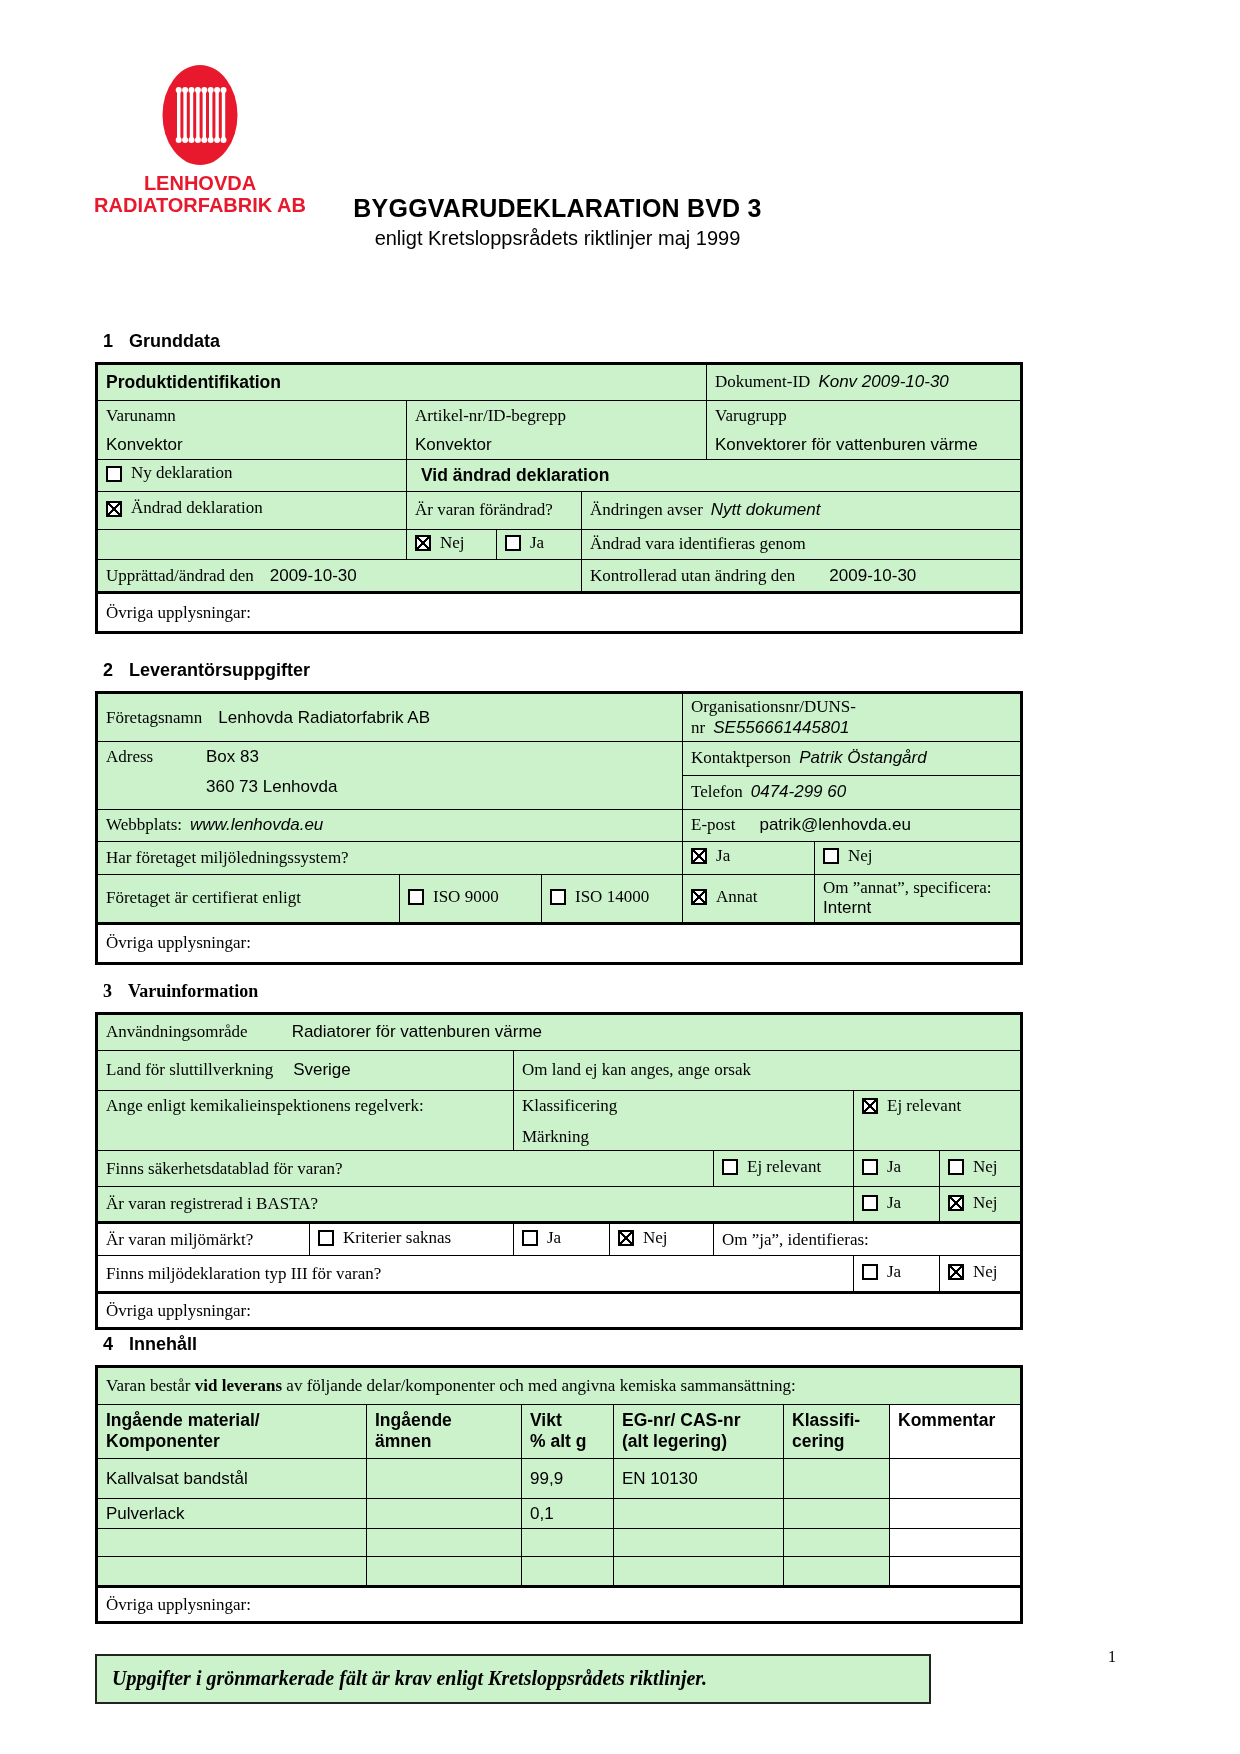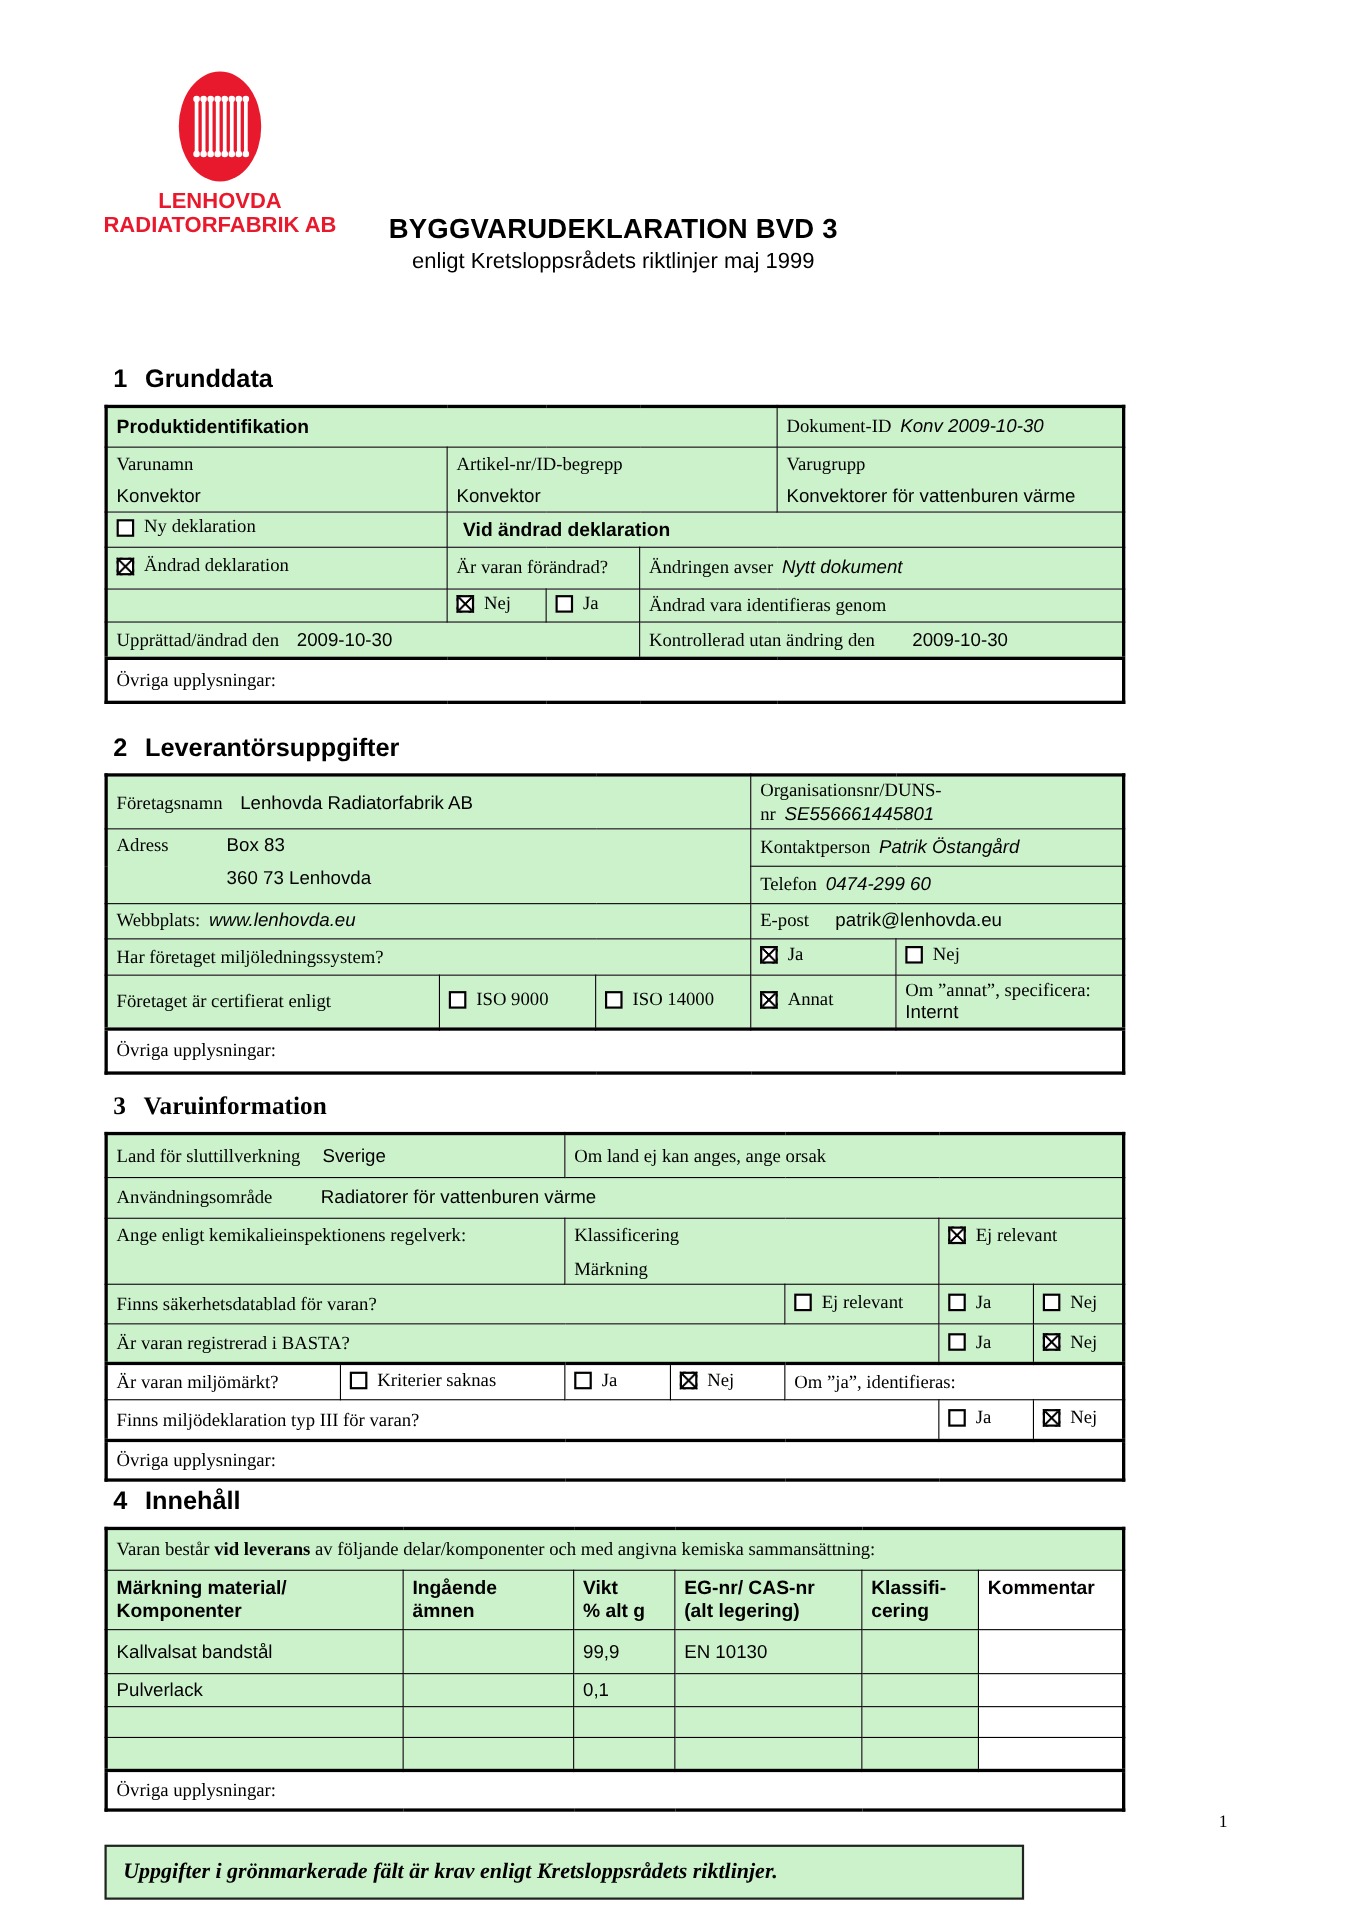--- a/index.html
+++ b/index.html
@@ -19,21 +19,21 @@
     margin-top:6px; font-family:"Liberation Sans", sans-serif; font-weight:bold;
     font-size:20px; line-height:1.12; color:var(--red);
   }
   .titleblock{ position:absolute; left:0; right:0; top:194px; text-align:center;
     font-family:"Liberation Sans", sans-serif; }
   .title{ font-size:25px; font-weight:bold; letter-spacing:.2px; }
   .subtitle{ font-size:20px; margin-top:4px; }
 
   
   .sec-h{
-    font-family:"Liberation Sans", sans-serif; font-weight:bold; font-size:23px;
+    font-family:"Liberation Sans", sans-serif; font-weight:bold; font-size:18px;
     margin:26px 0 10px 8px;
   }
   .sec-h .num{ margin-right:16px; }
   .sec-h.first{ margin-top:46px; }
   .sec-h.s3m{ margin-top:16px;font-family:Liberation Serif, serif; }
   .sec-h.s4m{ margin-top:4px; }
 
   
   table{ border-collapse:collapse; table-layout:fixed; width:925px; border:3px solid #000; }
   td{
@@ -308,30 +308,30 @@
     <colgroup>
         <col style="width:213px">
         <col style="width:204px">
         <col style="width:96px">
         <col style="width:104px">
         <col style="width:140px">
         <col style="width:86px">
         <col style="width:82px">
       </colgroup>
     <tbody>
-        <tr style="height:40px">
+        <tr style="height:37px">
+      <td colspan="7">
+        <span class="lb">Användningsområde</span><span class="vl" style="margin-left:44px">Radiatorer för vattenburen värme</span>
+      </td>
+    </tr>
+    <tr style="height:40px">
       <td colspan="2">
         <span class="lb">Land för sluttillverkning</span><span class="vl" style="margin-left:20px">Sverige</span>
       </td>
       <td colspan="5"><span class="lb">Om land ej kan anges, ange orsak</span></td>
-    </tr>
-    <tr style="height:37px">
-      <td colspan="7">
-        <span class="lb">Användningsområde</span><span class="vl" style="margin-left:44px">Radiatorer för vattenburen värme</span>
-      </td>
     </tr>
     <tr style="height:60px">
       <td colspan="2" class="top"><span class="lb">Ange enligt kemikalieinspektionens regelverk:</span></td>
       <td colspan="3" class="top">
         <div class="lb">Klassificering</div>
         <div class="lb" style="margin-top:11px">Märkning</div>
       </td>
       <td colspan="2" class="top">
         <span class="opt">
               <span class="cb" data-checked="true"></span>
@@ -432,21 +432,21 @@
         <col style="width:132px">
       </colgroup>
     <tbody>
         <tr style="height:38px">
       <td colspan="6">
         <span class="lb">Varan består </span><span class="lb bser">vid leverans</span><span class="lb"> av följande delar/komponenter och med angivna kemiska sammansättning:</span>
       </td>
     </tr>
     <tr style="height:54px">
       <td class="top">
-            <div class="b">Märkning material/</div>
+            <div class="b">Ingående material/</div>
             <div class="b">Komponenter</div>
           </td>
       <td class="top">
             <div class="b">Ingående ämnen</div>
           </td>
       <td class="top">
             <div class="b">Vikt</div>
             <div class="b">% alt g</div>
           </td>
       <td class="top">

